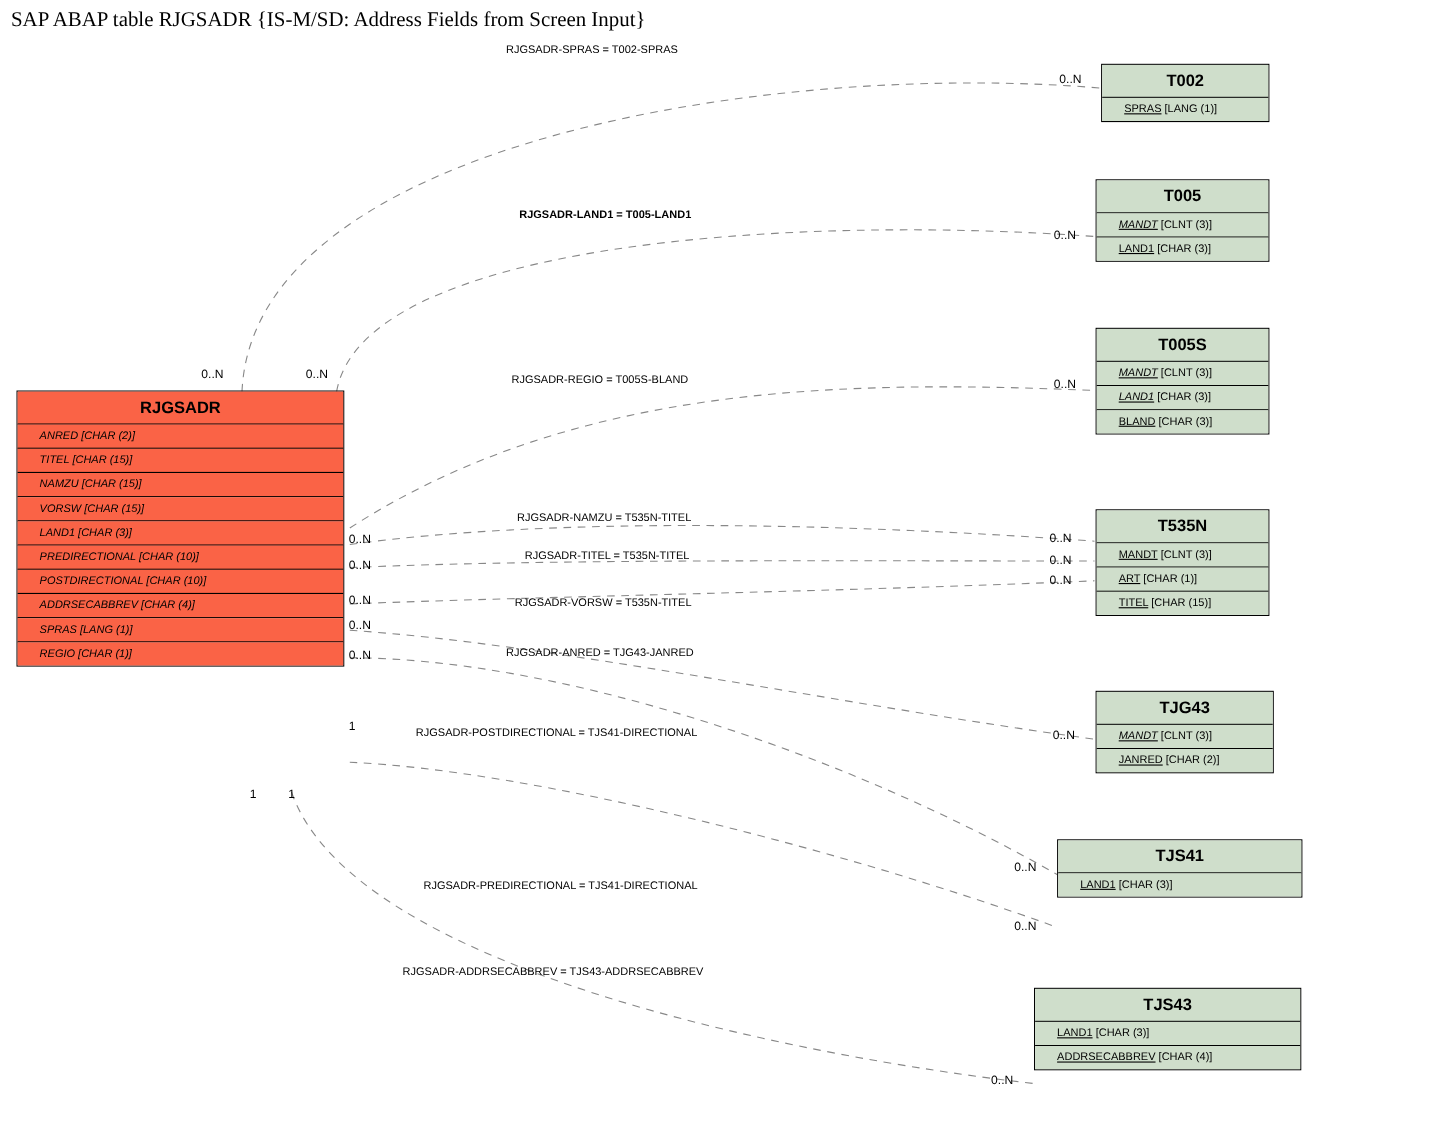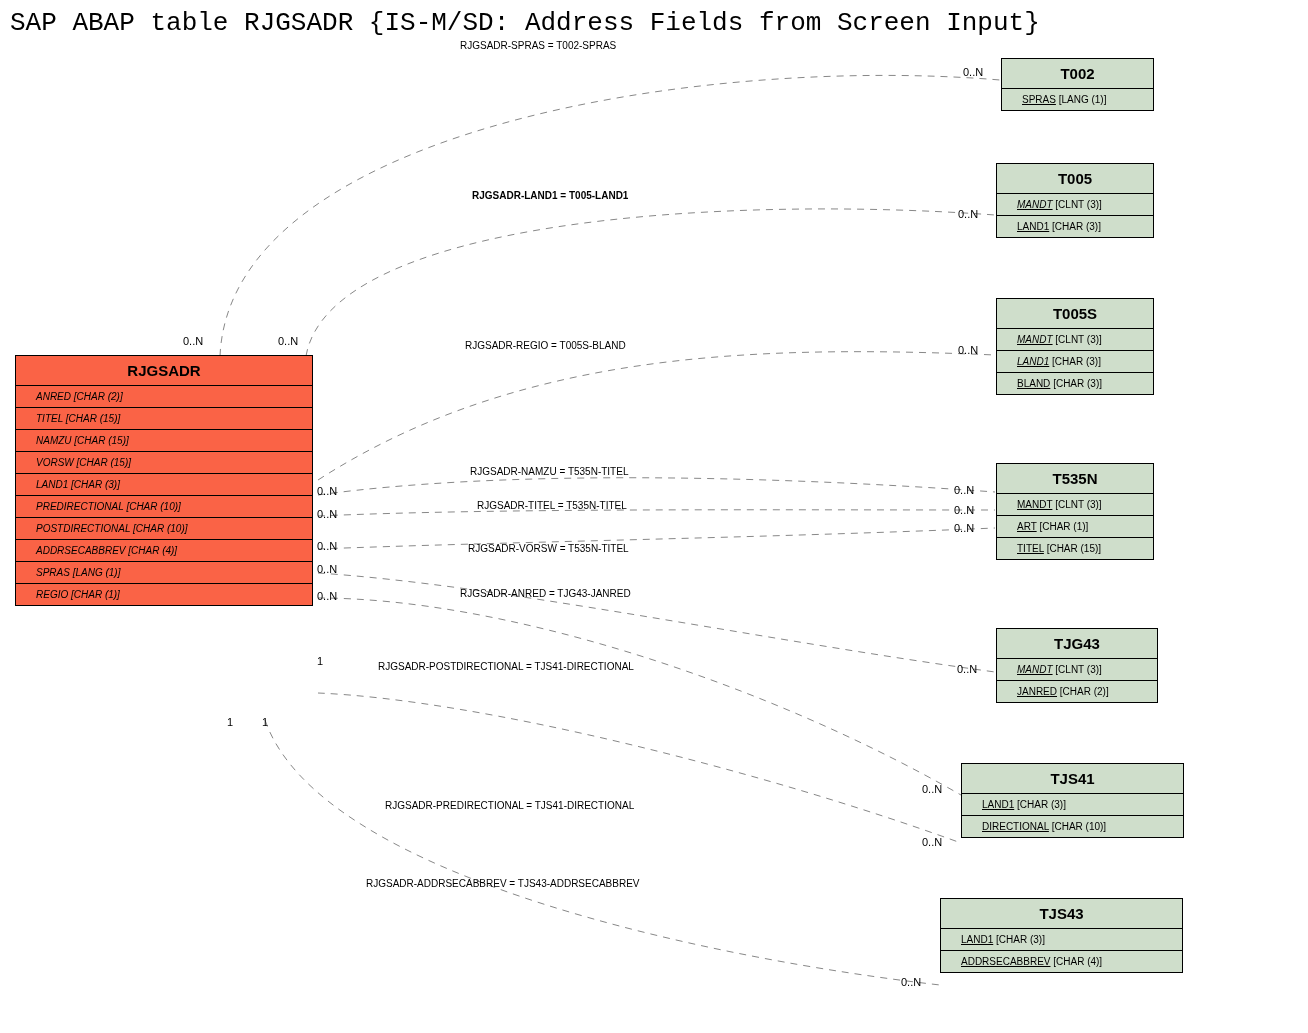--- a/index.html
+++ b/index.html
@@ -9,22 +9,22 @@
     background: #fff;
     width: 1308px;
     height: 1033px;
     position: relative;
     overflow: hidden;
   }
   .title {
     position: absolute;
     top: 8px;
     left: 10px;
-    font-size: 26px;
-    font-family: Liberation Mono, monospace;
+    font-size: 19px;
+    font-family: Liberation Serif, serif;
   }
   .entity {
     position: absolute;
     border: 1px solid #000;
   }
   .entity-header {
     font-weight: bold;
     text-align: center;
     padding: 6px 10px;
     border-bottom: 1px solid #000;
@@ -137,21 +137,20 @@
 
 <div class="entity ref" style="left:996px; top:628px; width:160px;">
   <div class="entity-header">TJG43</div>
   <div class="entity-row"><span class="fk-italic">MANDT</span><span> [CLNT (3)]</span></div>
   <div class="entity-row"><span class="fk">JANRED</span><span> [CHAR (2)]</span></div>
 </div>
 
 <div class="entity ref" style="left:961px; top:763px; width:221px;">
   <div class="entity-header">TJS41</div>
   <div class="entity-row"><span class="fk">LAND1</span><span> [CHAR (3)]</span></div>
-  <div class="entity-row"><span class="fk">DIRECTIONAL</span><span> [CHAR (10)]</span></div>
 </div>
 
 <div class="entity ref" style="left:940px; top:898px; width:241px;">
   <div class="entity-header">TJS43</div>
   <div class="entity-row"><span class="fk">LAND1</span><span> [CHAR (3)]</span></div>
   <div class="entity-row"><span class="fk">ADDRSECABBREV</span><span> [CHAR (4)]</span></div>
 </div>
 
 <div class="rel-label" style="left:460px; top:40px;">RJGSADR-SPRAS = T002-SPRAS</div>
 <div class="rel-label" style="left:472px; top:190px;font-weight:bold;">RJGSADR-LAND1 = T005-LAND1</div>

